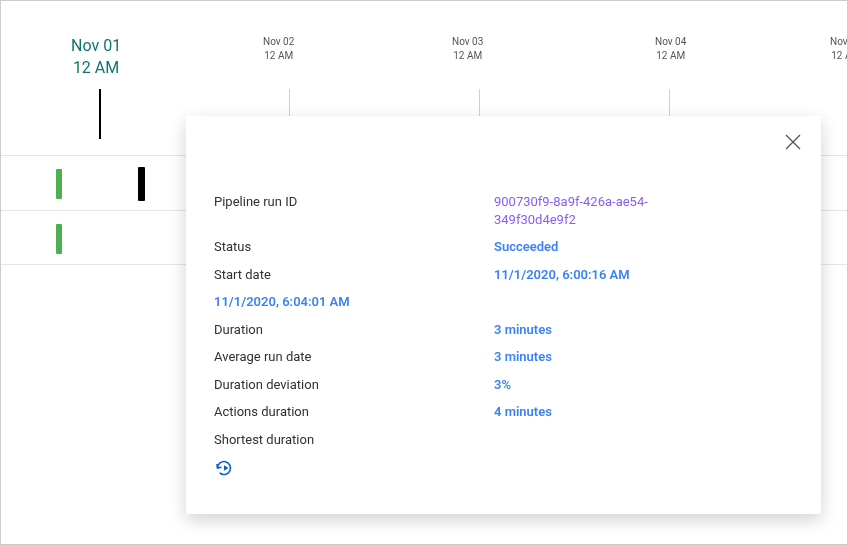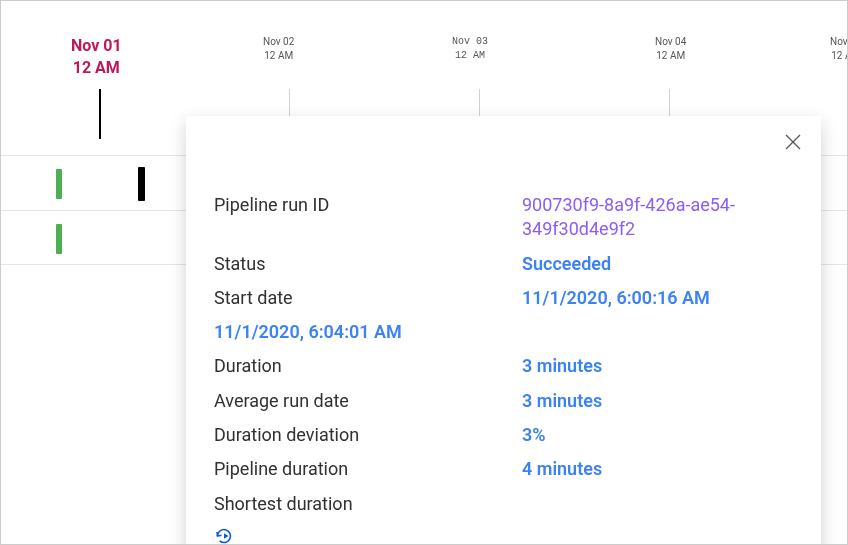--- a/index.html
+++ b/index.html
@@ -26,21 +26,21 @@
     height: 55px;
   }
   .axis-label {
     position: absolute;
     text-align: center;
     color: #555;
     font-size: 10px;
     line-height: 1.35;
     white-space: nowrap;
   }
-  .axis-label.bold { font-weight: 700; color: #be185d; font-size: 16px; }
+  .axis-label.bold { font-weight: 400; color: #0f766e; font-size: 16px; }
   .axis-tick {
     position: absolute;
     top: 88px;
     width: 1px;
     height: 36px;
     background: #d0d0d0;
   }
   .tick-active {
     height: 50px;
     width: 2px;
@@ -88,23 +88,22 @@
     padding: 6px;
   }
   .popover-close svg { display: block; }
   .details {
     margin-top: 38px;
   }
   .row {
     display: flex;
     align-items: flex-start;
     padding: 5px 0;
-    font-size: 18px;
+    font-size: 13px;
     line-height: 1.35;
-    gap: 28px;
   }
   .row .label {
     width: 280px;
     color: #323130;
     font-weight: 400;
   }
   .row .value {
     flex: 1;
     color: #3b82f6;
     font-weight: 600;
@@ -128,21 +127,21 @@
 
   <div class="axis-labels">
     <div class="axis-label bold" style="left:70px;">
       <span>Nov 01</span><br>
       <span>12 AM</span>
     </div>
     <div class="axis-label" style="left:262px;">
       <span>Nov 02</span><br>
       <span>12 AM</span>
     </div>
-    <div class="axis-label" style="left:451px;font-family:Liberation Mono, monospace;">
+    <div class="axis-label" style="left:451px;">
       <span>Nov 03</span><br>
       <span>12 AM</span>
     </div>
     <div class="axis-label" style="left:654px;">
       <span>Nov 04</span><br>
       <span>12 AM</span>
     </div>
     <div class="axis-label" style="left:829px;">
       <span>Nov 05</span><br>
       <span>12 AM</span>
@@ -205,21 +204,21 @@
         <div class="label">Average run date</div>
         <div class="value">3 minutes</div>
       </div>
 
       <div class="row">
         <div class="label">Duration deviation</div>
         <div class="value">3%</div>
       </div>
 
       <div class="row">
-        <div class="label">Pipeline duration</div>
+        <div class="label">Actions duration</div>
         <div class="value">4 minutes</div>
       </div>
 
       <div class="row">
         <div class="label">Shortest duration</div>
       </div>
 
       <div class="row">
         <div class="value" style="font-weight:400;">
           <span class="refresh-icon">

